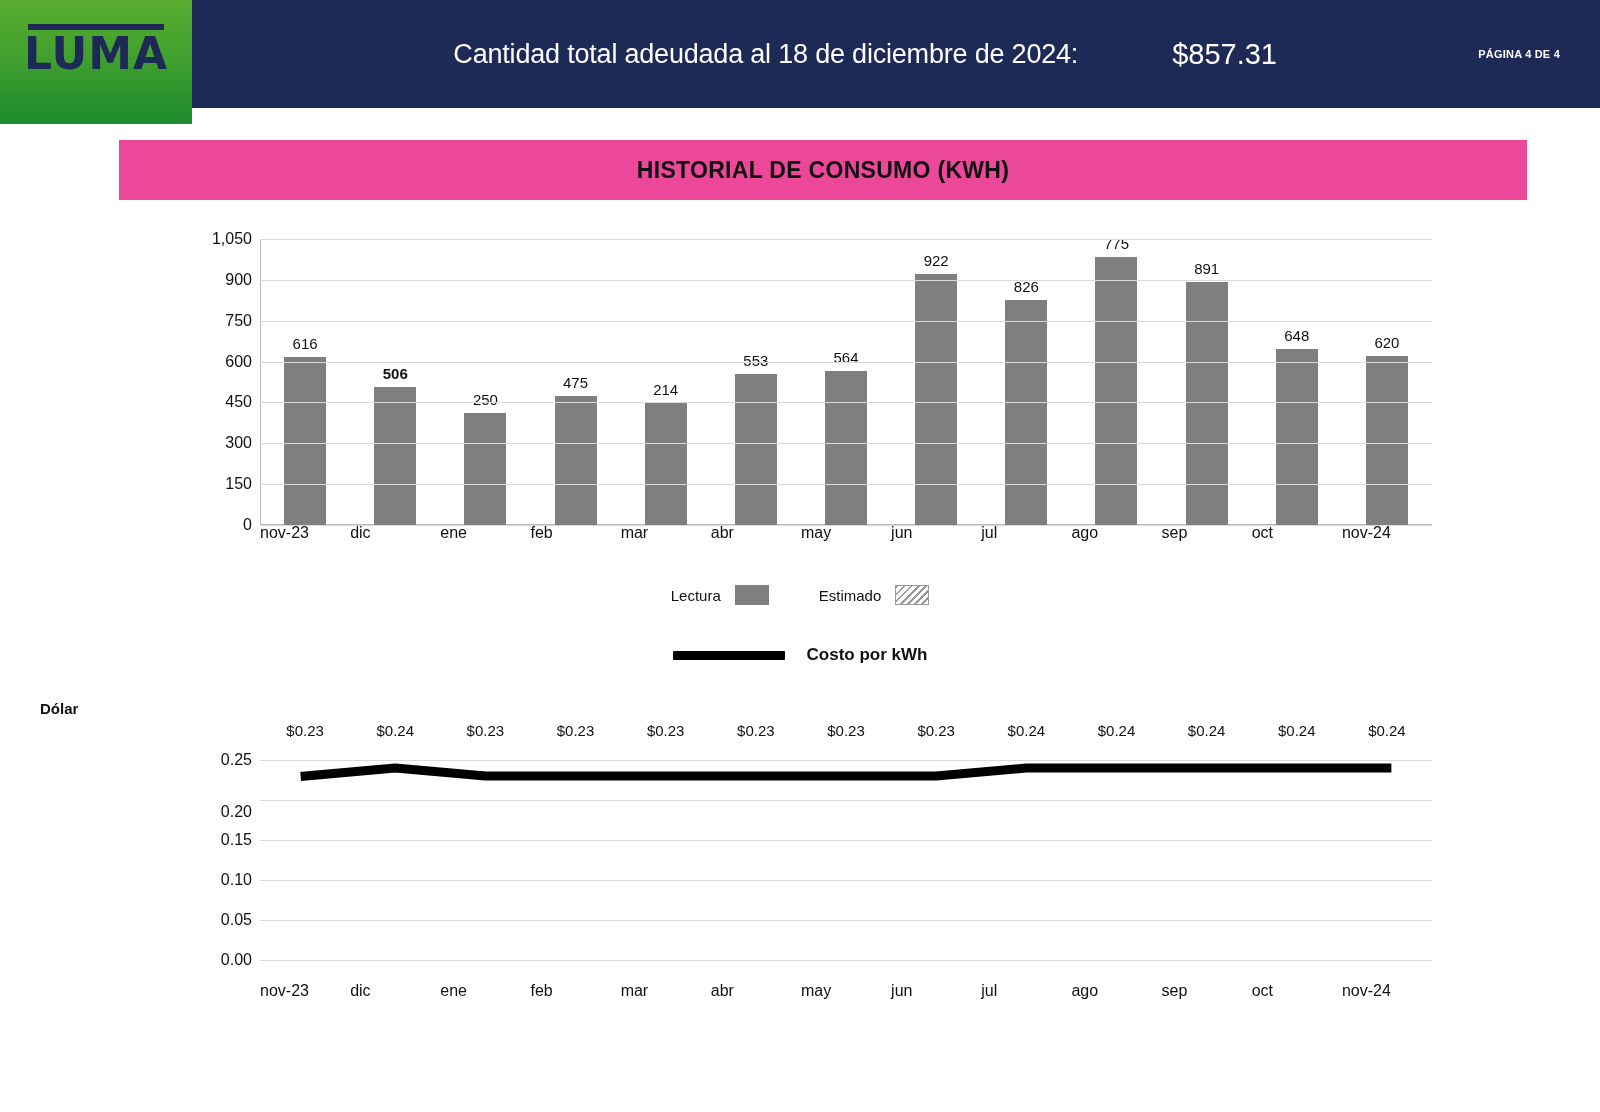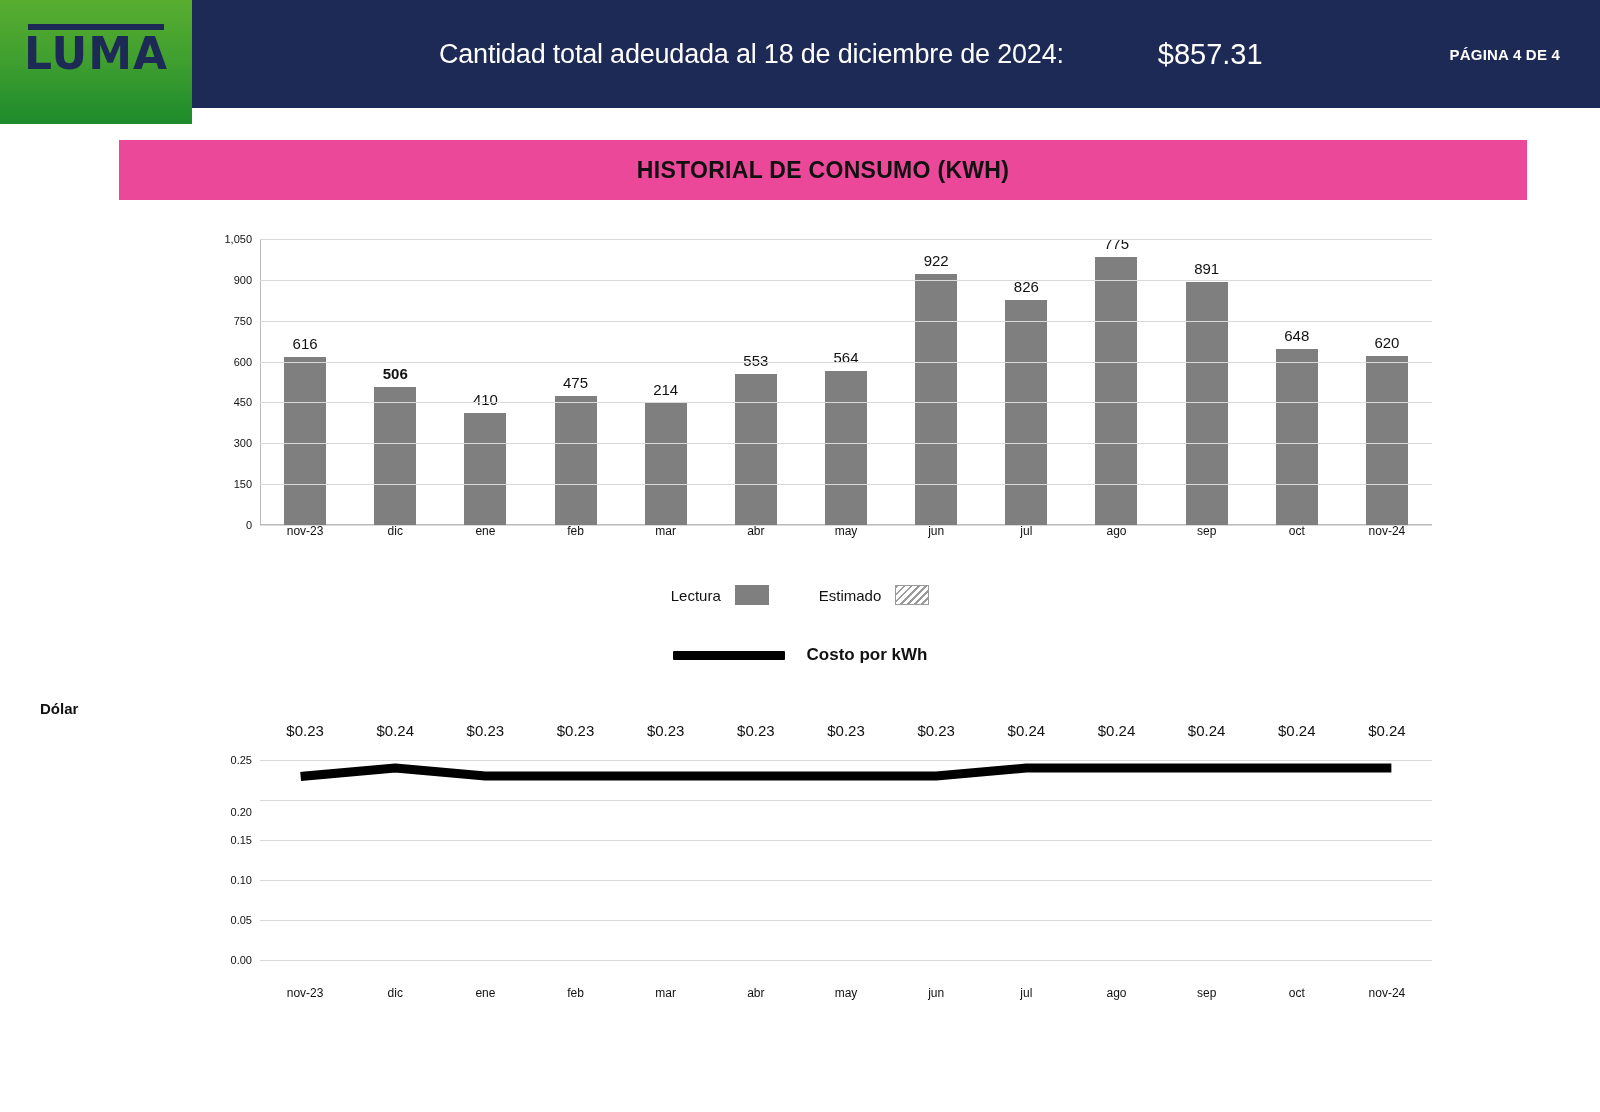--- a/index.html
+++ b/index.html
@@ -67,21 +67,21 @@
     color: #ffffff;
     font-weight: 400;
     letter-spacing: -0.2px;
   }
   .header-amount {
     font-size: 29px;
     color: #ffffff;
     font-weight: 400;
   }
   .header-page {
-    font-size: 15px;
+    font-size: 11px;
     font-weight: 700;
     color: #ffffff;
     padding-right: 40px;
     letter-spacing: 0.2px;
     flex: 0 0 auto;
   }
 
   
   .section-band {
     position: absolute;
@@ -138,21 +138,21 @@
     left: 0;
     top: 0;
     bottom: 0;
     width: 1px;
     background: #bbbbbb;
   }
   .ytick {
     position: absolute;
     right: calc(100% + 8px);
     transform: translateY(-50%);
-    font-size: 11px;
+    font-size: 16px;
     color: #111111;
     white-space: nowrap;
   }
   .bars-row {
     position: absolute;
     left: 0;
     right: 0;
     bottom: 0;
     top: 0;
     display: flex;
@@ -184,22 +184,21 @@
   .xlabels {
     position: absolute;
     left: 110px;
     right: 18px;
     top: 299px;
     display: flex;
     justify-content: space-around;
   }
   .xlabel {
     flex: 1 1 0;
-    text-align: center;
-    font-size: 12px;
+    font-size: 16px;
     color: #111111;
   }
 
   
   .legend {
     position: absolute;
     left: 150px;
     top: 585px;
     width: 1300px;
     display: flex;
@@ -334,21 +333,21 @@
             <span class="bar-label">616</span>
           </div>
         </div>
         <div class="bar-slot">
           <div class="bar" style="height: 137.825px; background: rgb(127, 127, 127); font-weight: bold;">
             <span class="bar-label">506</span>
           </div>
         </div>
         <div class="bar-slot">
           <div class="bar" style="height: 111.676px; background: rgb(127, 127, 127);">
-            <span class="bar-label">410</span>
+            <span class="bar-label">250</span>
           </div>
         </div>
         <div class="bar-slot">
           <div class="bar" style="height: 129.381px; background: rgb(127, 127, 127);">
             <span class="bar-label">475</span>
           </div>
         </div>
         <div class="bar-slot">
           <div class="bar" style="height: 121.754px; background: rgb(127, 127, 127);">
             <span class="bar-label">214</span>

